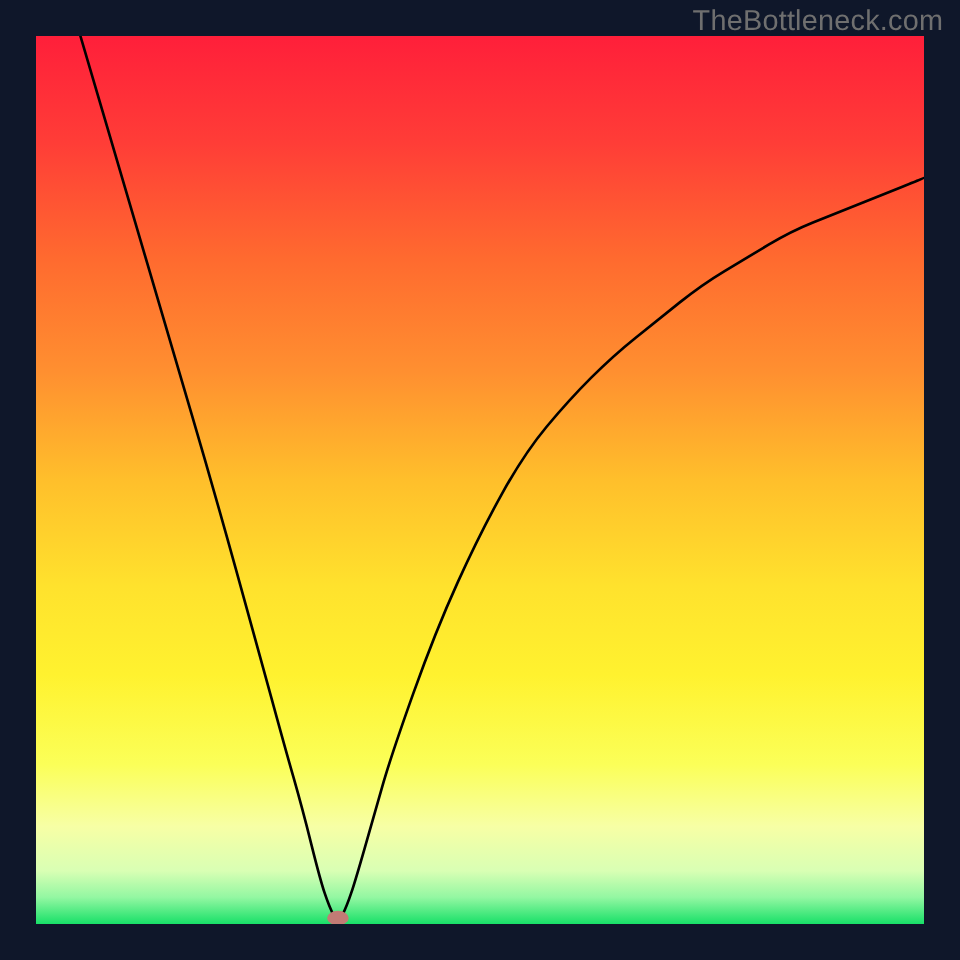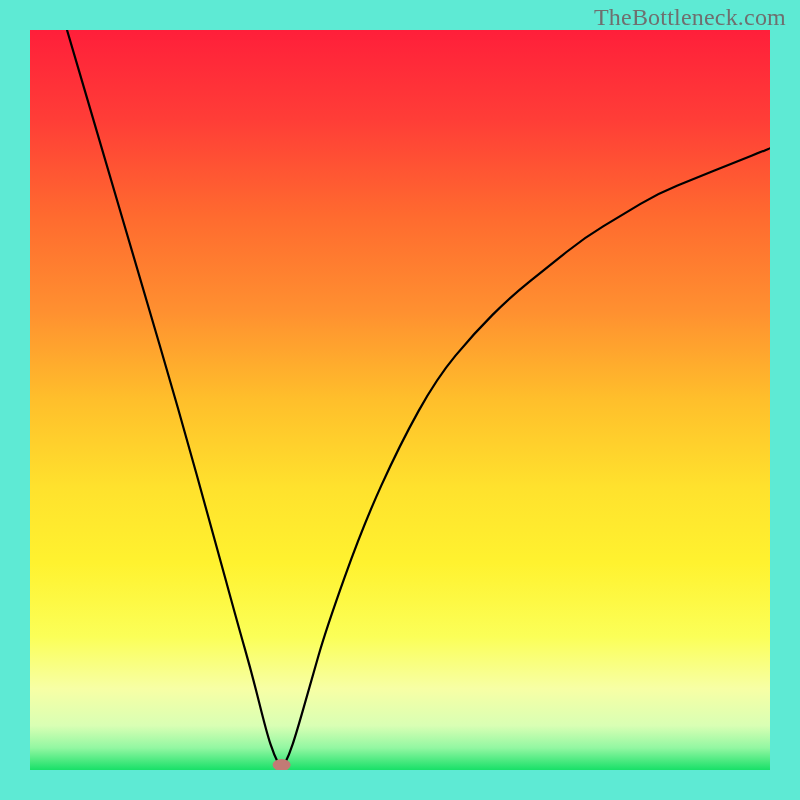--- a/index.html
+++ b/index.html
@@ -8,22 +8,21 @@
     width: 800px;
     height: 800px;
     background: #000;
     overflow: hidden;
     font-family: Arial, Helvetica, sans-serif;
   }
   .frame {
     position: relative;
     width: 800px;
     height: 800px;
-    background: #5eead4;
-    font-family: Liberation Serif, serif;
+    background: #0f172a;
   }
   .watermark {
     position: absolute;
     top: 4px;
     right: 14px;
     color: #6f6f6f;
     font-size: 24px;
     font-weight: 500;
     letter-spacing: 0.2px;
     z-index: 10;

